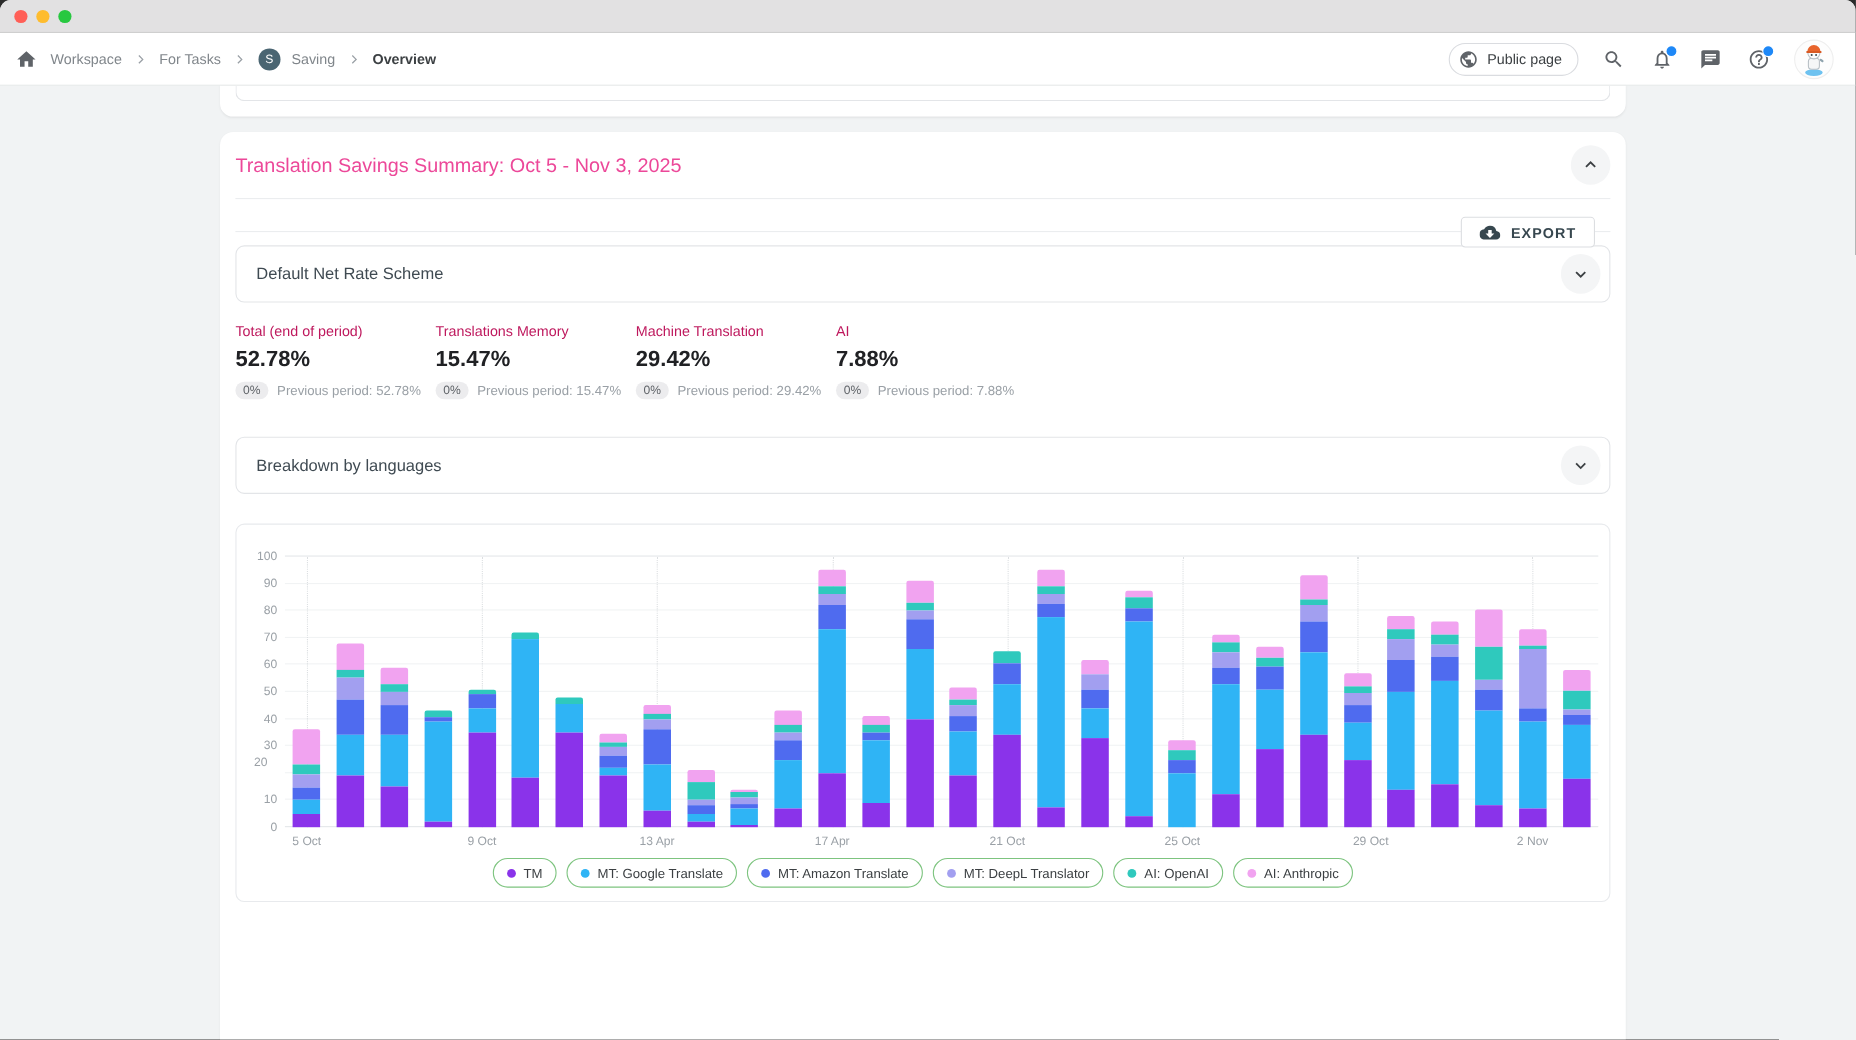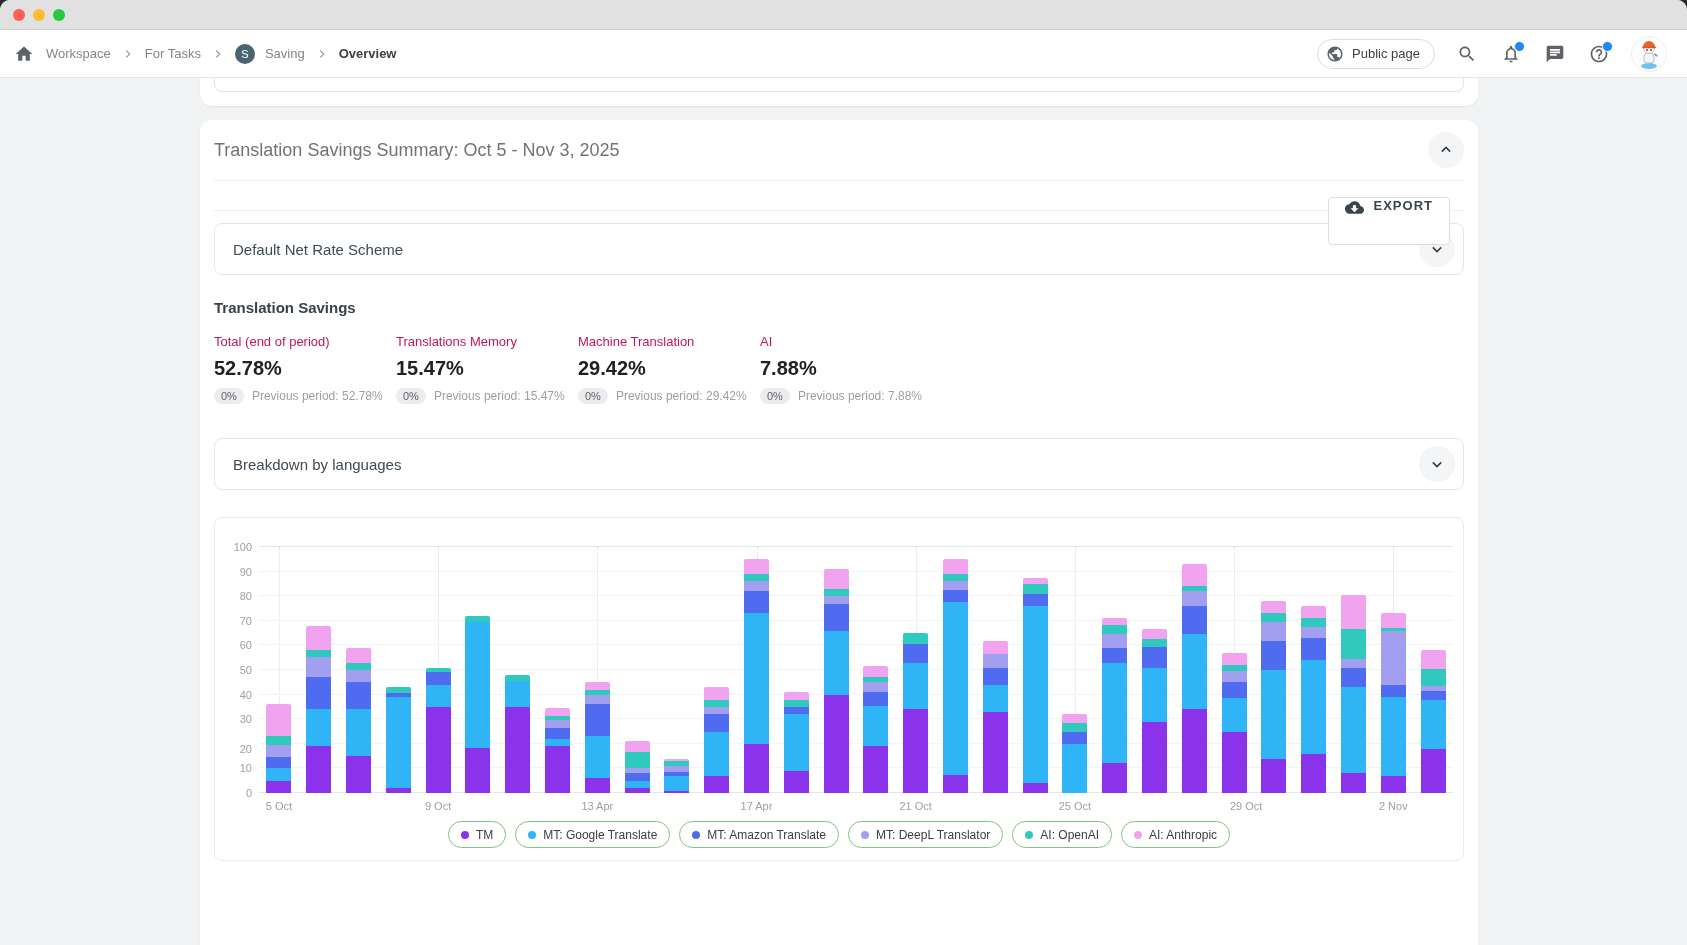--- a/index.html
+++ b/index.html
@@ -20,29 +20,29 @@
   .icon-btn{position:relative;width:24px;height:24px;display:flex;align-items:center;justify-content:center;cursor:pointer;}
   .dot{position:absolute;top:-1px;right:-2px;width:9px;height:9px;border-radius:50%;background:#1e88f7;border:1.5px solid #fff;}
   .user-avatar{width:34px;height:34px;border-radius:50%;overflow:hidden;background:#fdfdfd;border:1px solid #eee;cursor:pointer;}
   
   .page{position:relative;height:867px;background:#f1f3f4;}
   .card{position:absolute;left:200px;width:1278px;background:#fff;border-radius:12px;box-shadow:0 1px 2px rgba(60,64,67,.08);box-sizing:border-box;}
   .card.sliver{top:0;height:28px;border-radius:0 0 12px 12px;}
   .sliver-inner{margin:0 14px;height:13px;border:1px solid #e3e5e8;border-top:none;border-radius:0 0 8px 8px;}
   .card.main{top:42px;height:840px;border-radius:12px;padding:0 14px;}
   .titlerow{height:60px;display:flex;align-items:center;justify-content:space-between;border-bottom:1px solid #ebedef;}
-  .panel-title{font-size:18px;color:#737373;font-weight:500;}
+  .panel-title{font-size:18px;color:#ec4899;font-weight:500;}
   .round-btn{width:36px;height:36px;border-radius:50%;background:#f4f5f6;display:flex;align-items:center;justify-content:center;cursor:pointer;}
   .filters{padding:13px 0 16px;border-bottom:1px solid #ebedef;position:relative;}
   .chiprow{display:flex;align-items:center;gap:17px;margin-bottom:13px;}
   .chiprow.last{margin-bottom:0;}
   .chip{height:36px;background:#ececee;border-radius:18px;display:flex;align-items:center;gap:14px;padding:0 16px 0 18px;font-size:14px;color:#3c4043;cursor:pointer;}
   .caret{width:0;height:0;border-left:5px solid transparent;border-right:5px solid transparent;border-top:5px solid #5f6368;}
   .refresh-btn{width:28px;height:28px;display:flex;align-items:center;justify-content:center;cursor:pointer;margin:0 12px;}
-  .export-btn{position:absolute;right:14px;top:16px;height:48px;border:1px solid #dcdee1;border-radius:4px;background:#fff;display:flex;gap:10px;padding:0 16px;font-size:13px;font-weight:bold;letter-spacing:1px;color:#37474f;cursor:pointer;}
+  .export-btn{position:absolute;right:14px;top:16px;height:28px;border:1px solid #dcdee1;border-radius:4px;background:#fff;display:flex;align-items:center;gap:10px;padding:0 16px;font-size:13px;font-weight:bold;letter-spacing:1px;color:#37474f;cursor:pointer;}
   .collapse-box{margin-top:12px;height:52px;border:1px solid #e3e5e8;border-radius:8px;display:flex;align-items:center;justify-content:space-between;padding:0 8px 0 18px;box-sizing:border-box;}
   .collapse-box .box-label{font-size:15px;color:#3f4a52;font-weight:500;}
   .section-head{margin-top:24px;font-size:15px;font-weight:bold;color:#37424a;}
   .stats{display:flex;margin-top:18px;}
   .stat{width:182px;}
   .stat .slabel{font-size:13px;color:#be185d;}
   .stat .svalue{font-size:20px;font-weight:bold;color:#202124;margin-top:8px;}
   .stat .sprev{display:flex;align-items:center;gap:8px;margin-top:8px;}
   .badge{background:#ececee;border-radius:10px;padding:2px 7px;font-size:11px;color:#5f6368;}
   .prevtext{font-size:12px;color:#9aa0a6;}
@@ -182,21 +182,20 @@
         <span class="box-label">Default Net Rate Scheme</span>
         <span class="round-btn">
           <span style="display:flex;">
               <svg width="20" height="20" viewBox="0 0 24 24">
                 <polyline points="7 10 12 15 17 10" fill="none" stroke="#3c4043" stroke-width="2"></polyline>
               </svg>
             </span>
         </span>
       </div>
 
-      <div class="section-head">Translation Savings</div>
 
       <div class="stats">
         <div class="stat">
           <div class="slabel">Total (end of period)</div>
           <div class="svalue">52.78%</div>
           <div class="sprev">
               <span class="badge">0%</span>
               <span class="prevtext">Previous period: 52.78%</span>
             </div>
         </div>
@@ -239,21 +238,21 @@
         </span>
       </div>
 
       <div class="chart-box">
         <div class="plot" id="plot">
             <div class="grid-h edge" style="bottom: 0px;"></div>
             <div class="ylab" style="bottom: 0px;">0</div>
             <div class="grid-h" style="bottom: 24.6px;"></div>
             <div class="ylab" style="bottom: 24.6px;">10</div>
             <div class="grid-h" style="bottom: 49.2px;"></div>
-            <div class="ylab" style="bottom: 44px;">20</div>
+            <div class="ylab" style="bottom: 59px; text-align: center;">20</div>
             <div class="grid-h" style="bottom: 73.8px;"></div>
             <div class="ylab" style="bottom: 73.8px;">30</div>
             <div class="grid-h" style="bottom: 98.4px;"></div>
             <div class="ylab" style="bottom: 98.4px;">40</div>
             <div class="grid-h" style="bottom: 123px;"></div>
             <div class="ylab" style="bottom: 123px;">50</div>
             <div class="grid-h" style="bottom: 147.6px;"></div>
             <div class="ylab" style="bottom: 147.6px;">60</div>
             <div class="grid-h" style="bottom: 172.2px;"></div>
             <div class="ylab" style="bottom: 172.2px;">70</div>

